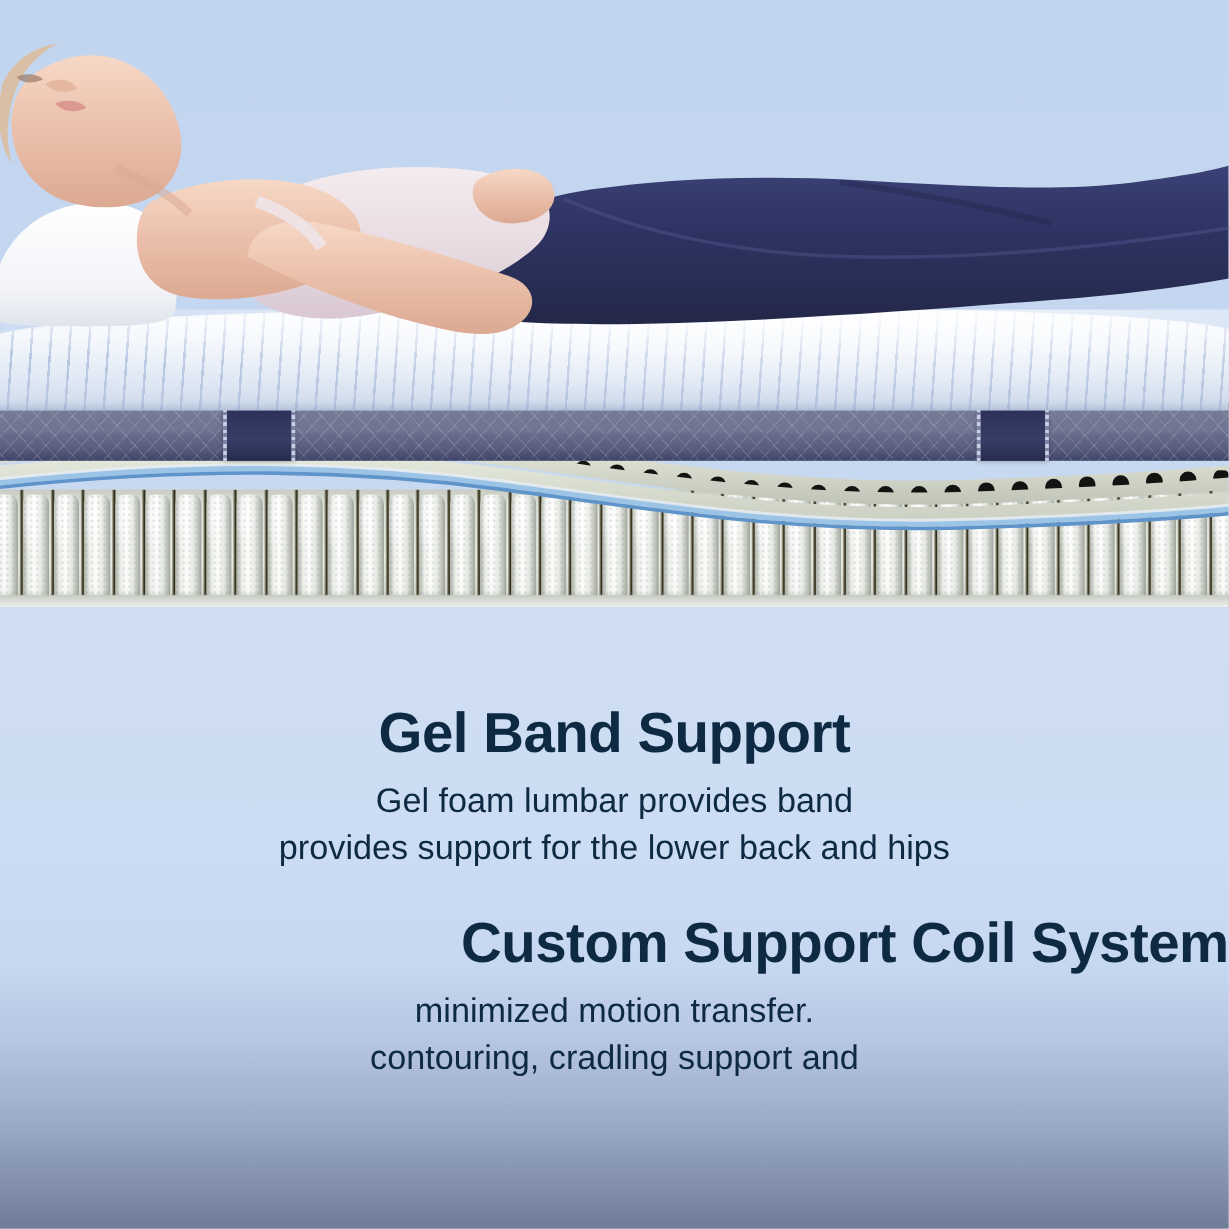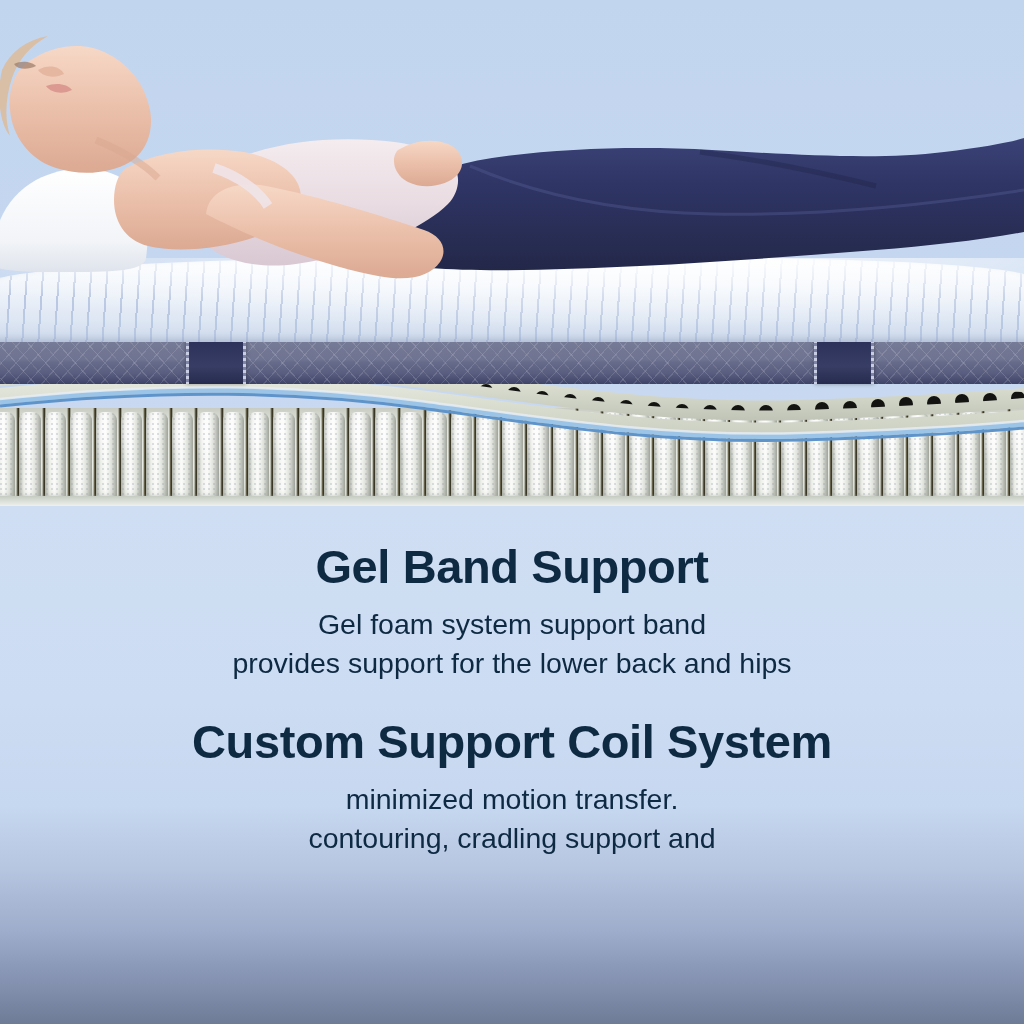--- a/index.html
+++ b/index.html
@@ -144,22 +144,22 @@
       #6f7c97 100%);
   }
   .block{ width:100%; text-align:center; }
   .headline{
     color:#0e2a43;
     font-weight:700;
     letter-spacing:-.4px;
     font-stretch:condensed;
     line-height:1.05;
   }
-  #h-gel{ font-size:47px; padding-top:36px; }
-  #h-coil{ font-size:47px; padding-top:34px; }
+  #h-gel{ font-size:47px; padding-top:36px;margin-top:44px; }
+  #h-coil{ font-size:47px; padding-top:34px;text-align:right; }
   .body-copy{
     color:#0e2a43;
     font-size:28.5px;
     line-height:1.36;
     font-weight:400;
     padding-top:14px;
   }
   .body-copy .ln{ display:block; }
 </style>
 </head>
@@ -526,21 +526,21 @@
 
       <path d="M214,168 C238,176 258,190 268,206" fill="none" stroke="#efe4e9" stroke-width="10" opacity=".9"></path>
     </svg>
   </div>
 
   <div class="content">
 
     <div class="block">
       <h2 class="headline" id="h-gel">Gel Band Support</h2>
       <p class="body-copy">
-        <span class="ln">Gel foam system support band</span>
+        <span class="ln">Gel foam lumbar provides band</span>
         <span class="ln">provides support for the lower back and hips</span>
       </p>
     </div>
 
     <div class="block">
       <h2 class="headline" id="h-coil">Custom Support Coil System</h2>
       <p class="body-copy">
         <span class="ln">minimized motion transfer.</span>
         <span class="ln">contouring, cradling support and</span>
       </p>

